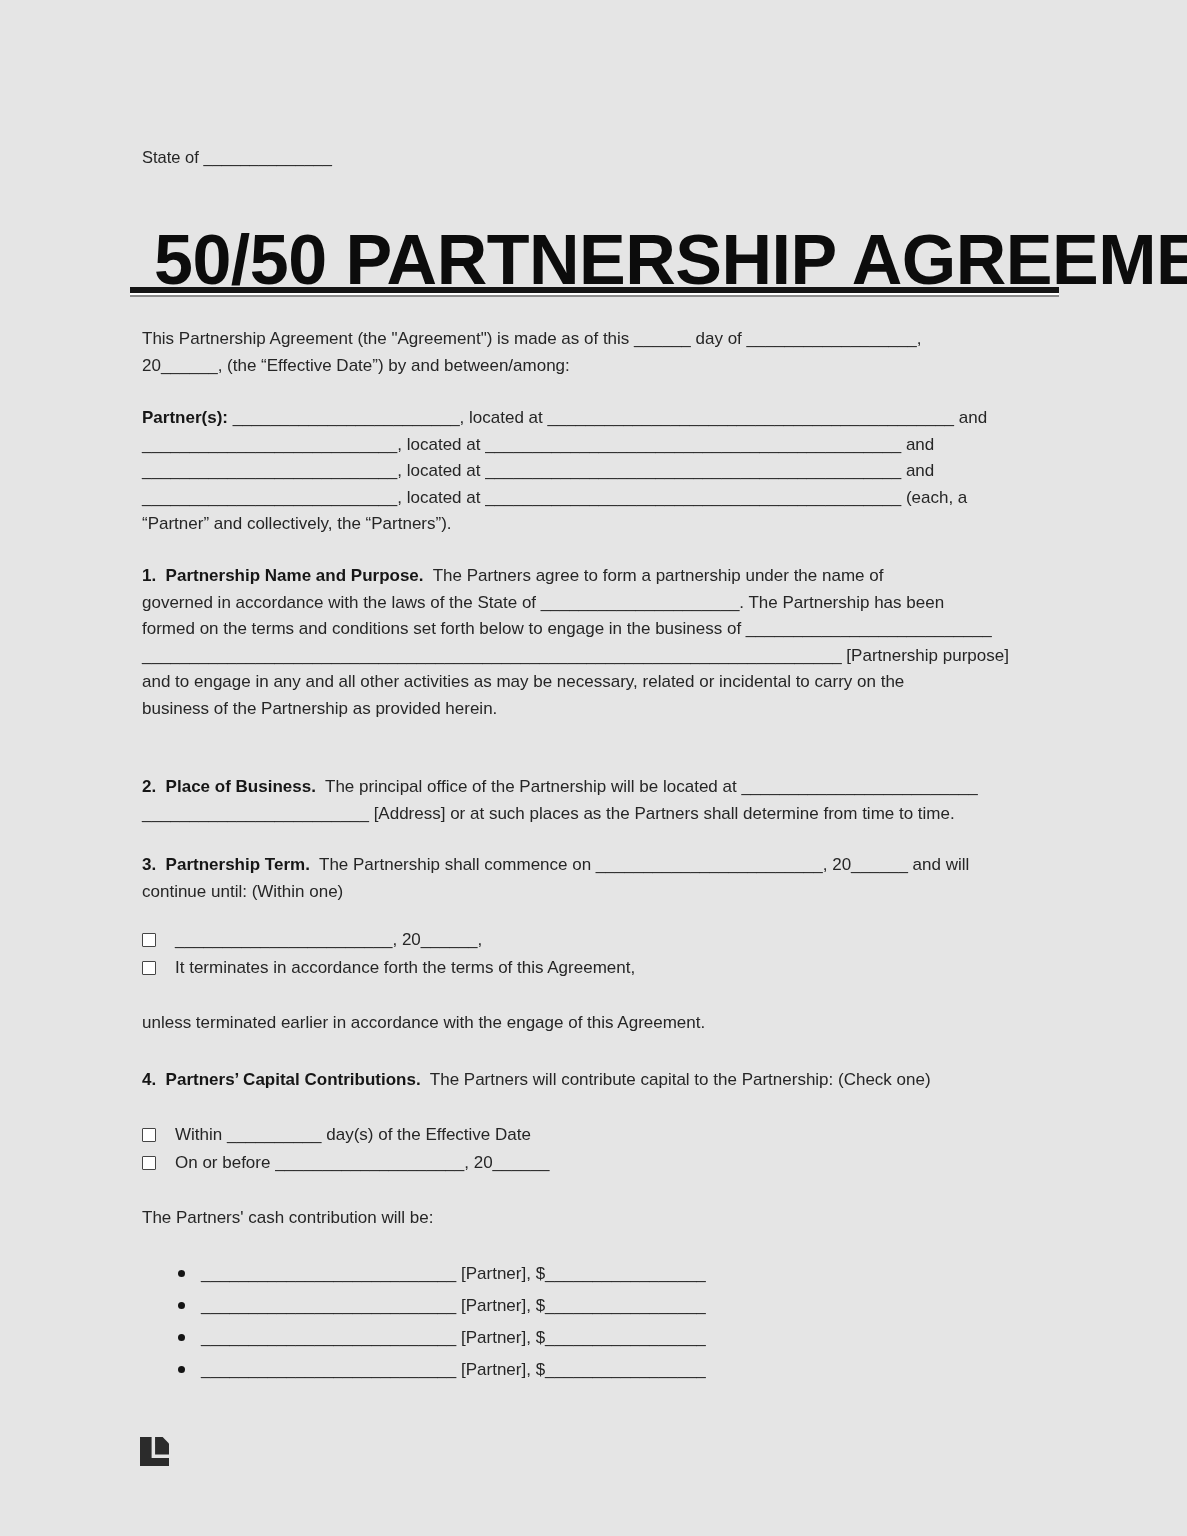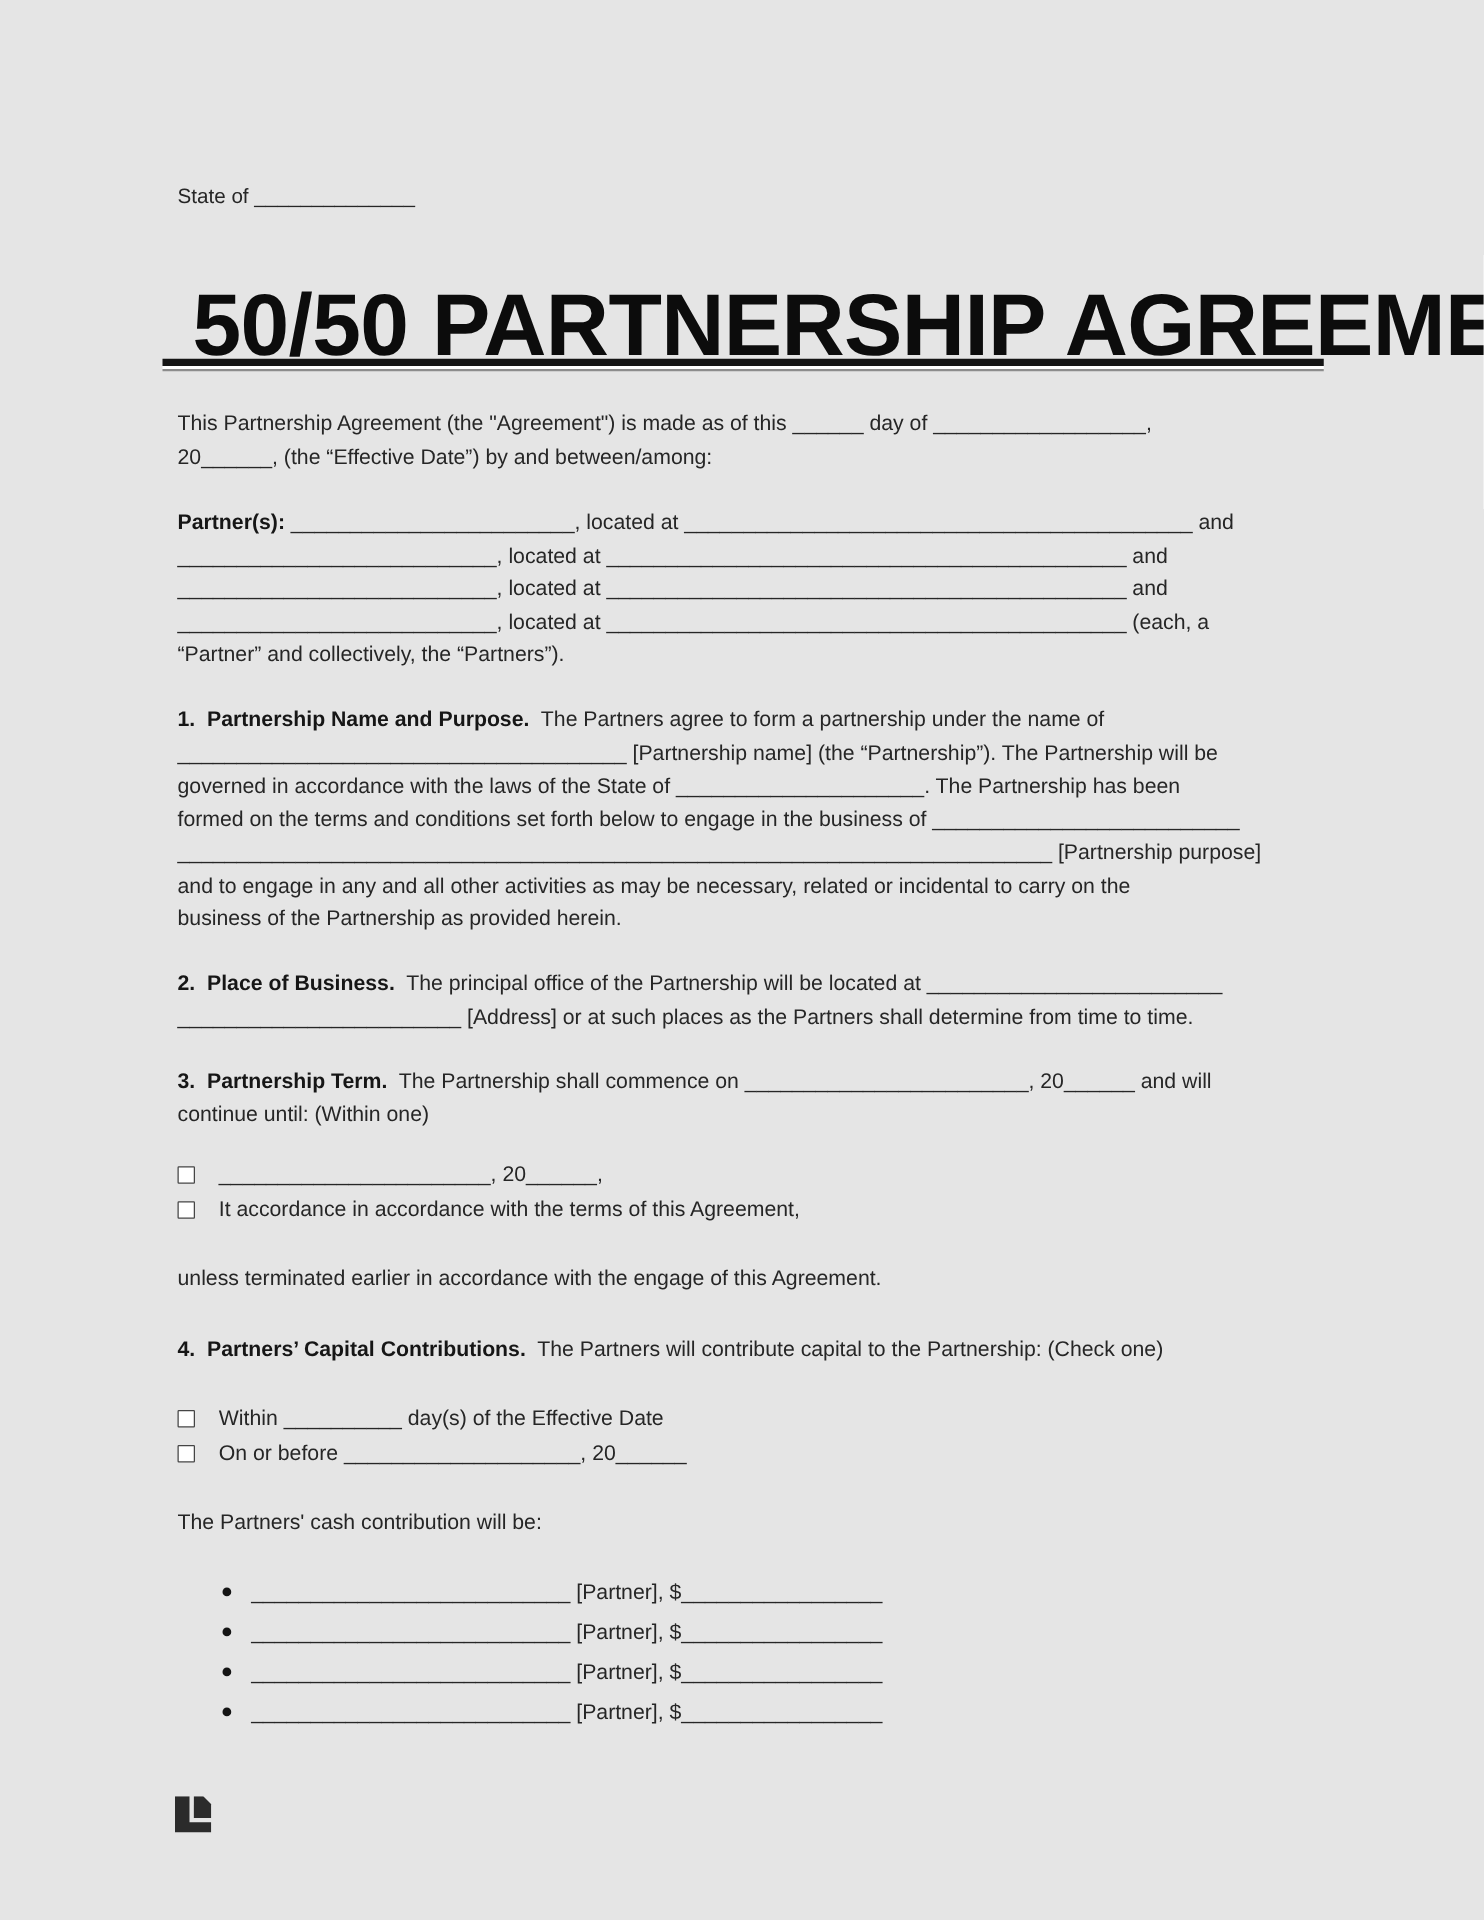--- a/index.html
+++ b/index.html
@@ -53,21 +53,20 @@
   <div class="para" style="top:405px">
     <div class="t"><strong>Partner(s):</strong><span> ________________________, located at ___________________________________________ and</span></div>
     <div class="t">___________________________, located at ____________________________________________ and</div>
     <div class="t">___________________________, located at ____________________________________________ and</div>
     <div class="t">___________________________, located at ____________________________________________ (each, a</div>
     <div class="t">“Partner” and collectively, the “Partners”).</div>
   </div>
 
   <div class="para" style="top:563px">
     <div class="t"><strong>1.  Partnership Name and Purpose.</strong><span>  The Partners agree to form a partnership under the name of</span></div>
-    <div class="t">______________________________________ [Partnership name] (the “Partnership”). The Partnership will be</div>
     <div class="t">governed in accordance with the laws of the State of _____________________. The Partnership has been</div>
     <div class="t">formed on the terms and conditions set forth below to engage in the business of __________________________</div>
     <div class="t">__________________________________________________________________________ [Partnership purpose]</div>
     <div class="t">and to engage in any and all other activities as may be necessary, related or incidental to carry on the</div>
     <div class="t">business of the Partnership as provided herein.</div>
   </div>
 
   <div class="para" style="top:774px">
     <div class="t"><strong>2.  Place of Business.</strong><span>  The principal office of the Partnership will be located at _________________________</span></div>
     <div class="t">________________________ [Address] or at such places as the Partners shall determine from time to time.</div>
@@ -78,21 +77,21 @@
     <div class="t">continue until: (Within one)</div>
   </div>
 
   <div class="opts" style="top:926px">
     <div class="opt">
       <span class="cb"></span>
       <span class="t">_______________________, 20______,</span>
     </div>
     <div class="opt">
       <span class="cb"></span>
-      <span class="t">It accordance in accordance with the terms of this Agreement,</span>
+      <span class="t">It terminates in accordance forth the terms of this Agreement,</span>
     </div>
   </div>
 
   <div class="para" style="top:1010px">
     <div class="t">unless terminated earlier in accordance with the engage of this Agreement.</div>
   </div>
 
   <div class="para" style="top:1067px">
     <div class="t"><strong>4.  Partners’ Capital Contributions.</strong><span>  The Partners will contribute capital to the Partnership: (Check one)</span></div>
   </div>

